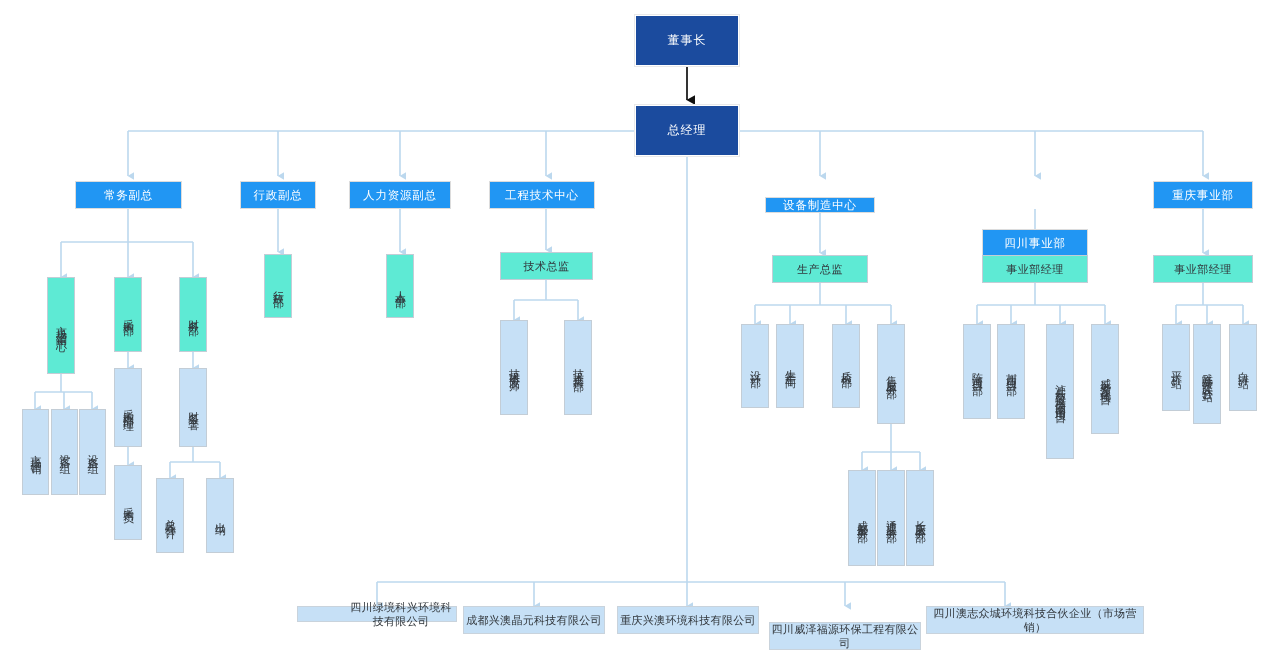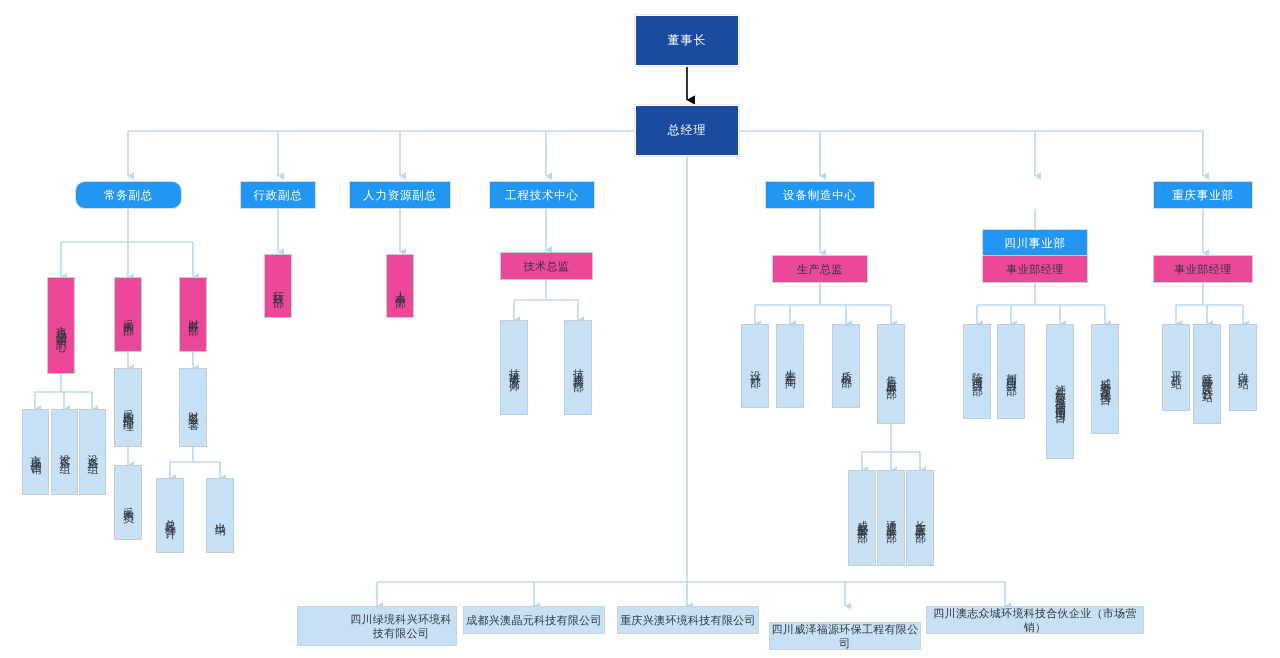--- a/index.html
+++ b/index.html
@@ -23,21 +23,21 @@
     background:#cfe4f7;
     color:#31363b;
     font-size:11px;
     line-height:1.28;
     letter-spacing:0.5px;
     z-index:3;
   }
   .node.lv1{background:#1b4b9e;color:#ffffff;border:1px solid #e9e9e9;
     box-shadow:0 0 0 1px #ffffff inset;font-size:12px;letter-spacing:1px;}
   .node.lv2{background:#2196f3;color:#ffffff;border:1px solid #dcdcdc;font-size:11.5px;letter-spacing:0.8px;}
-  .node.lv3{background:#ec4899;color:#31363b;border:1px solid #c3cdd6;}
+  .node.lv3{background:#5eead4;color:#31363b;border:1px solid #c3cdd6;}
   .node.lv4{background:#c6e0f6;color:#31363b;border:1px solid #c3cdd6;}
   .node.sub{background:#c6e0f6;color:#31363b;border:1px solid #c9d3dc;font-size:11px;letter-spacing:0.3px;}
 
   .vert{
     writing-mode:vertical-rl;
     text-orientation:upright;
     letter-spacing:3px;
     line-height:1;
   }
 </style>
@@ -137,25 +137,25 @@
       <path d="M1176,305 L1243,305"></path>
       <path d="M1176,305 L1176,324" marker-end="url(#arw)"></path>
       <path d="M1207,305 L1207,324" marker-end="url(#arw)"></path>
       <path d="M1243,305 L1243,324" marker-end="url(#arw)"></path>
     </g>
   </svg>
 
   <div class="node lv1" style="left:634px;top:14px;width:106px;height:53px;">董事长</div>
   <div class="node lv1" style="left:634px;top:104px;width:106px;height:53px;text-align:right;">总经理</div>
 
-  <div class="node lv2" style="left:75px;top:181px;width:107px;height:28px;border-radius:10px;">常务副总</div>
+  <div class="node lv2" style="left:75px;top:181px;width:107px;height:28px;">常务副总</div>
   <div class="node lv2" style="left:240px;top:181px;width:76px;height:28px;">行政副总</div>
   <div class="node lv2" style="left:349px;top:181px;width:102px;height:28px;">人力资源副总</div>
   <div class="node lv2" style="left:489px;top:181px;width:106px;height:28px;">工程技术中心</div>
-  <div class="node lv2" style="left:765px;top:181px;width:110px;height:28px;">设备制造中心</div>
+  <div class="node lv2" style="left:765px;top:197px;width:110px;height:16px;">设备制造中心</div>
   <div class="node lv2" style="left:982px;top:181px;width:106px;height:28px;margin-top:48px;">四川事业部</div>
   <div class="node lv2" style="left:1153px;top:181px;width:100px;height:28px;">重庆事业部</div>
 
   <div class="node lv3" style="left:47px;top:277px;width:28px;height:97px;">
     <span class="vert">市场营销中心</span>
   </div>
   <div class="node lv3" style="left:114px;top:277px;width:28px;height:75px;">
     <span class="vert">采购部</span>
   </div>
   <div class="node lv3" style="left:179px;top:277px;width:28px;height:75px;">
@@ -245,19 +245,19 @@
   <div class="node lv4" style="left:1162px;top:324px;width:28px;height:87px;">
     <span class="vert">平桥站</span>
   </div>
   <div class="node lv4" style="left:1193px;top:324px;width:28px;height:100px;">
     <span class="vert">武隆綦江联合站</span>
   </div>
   <div class="node lv4" style="left:1229px;top:324px;width:28px;height:87px;">
     <span class="vert">白涛站</span>
   </div>
 
-  <div class="node sub" style="left:297px;top:606px;width:160px;height:40px;padding-left:48px;">四川绿境科兴环境科技有限公司</div>
+  <div class="node sub" style="left:297px;top:606px;width:160px;height:16px;padding-left:48px;">四川绿境科兴环境科技有限公司</div>
   <div class="node sub" style="left:463px;top:606px;width:142px;height:28px;">成都兴澳晶元科技有限公司</div>
   <div class="node sub" style="left:617px;top:606px;width:142px;height:28px;">重庆兴澳环境科技有限公司</div>
   <div class="node sub" style="left:769px;top:622px;width:152px;height:28px;">四川威泽福源环保工程有限公司</div>
   <div class="node sub" style="left:926px;top:606px;width:218px;height:28px;">四川澳志众城环境科技合伙企业（市场营销）</div>
 
 </div>
 
 </body></html>

